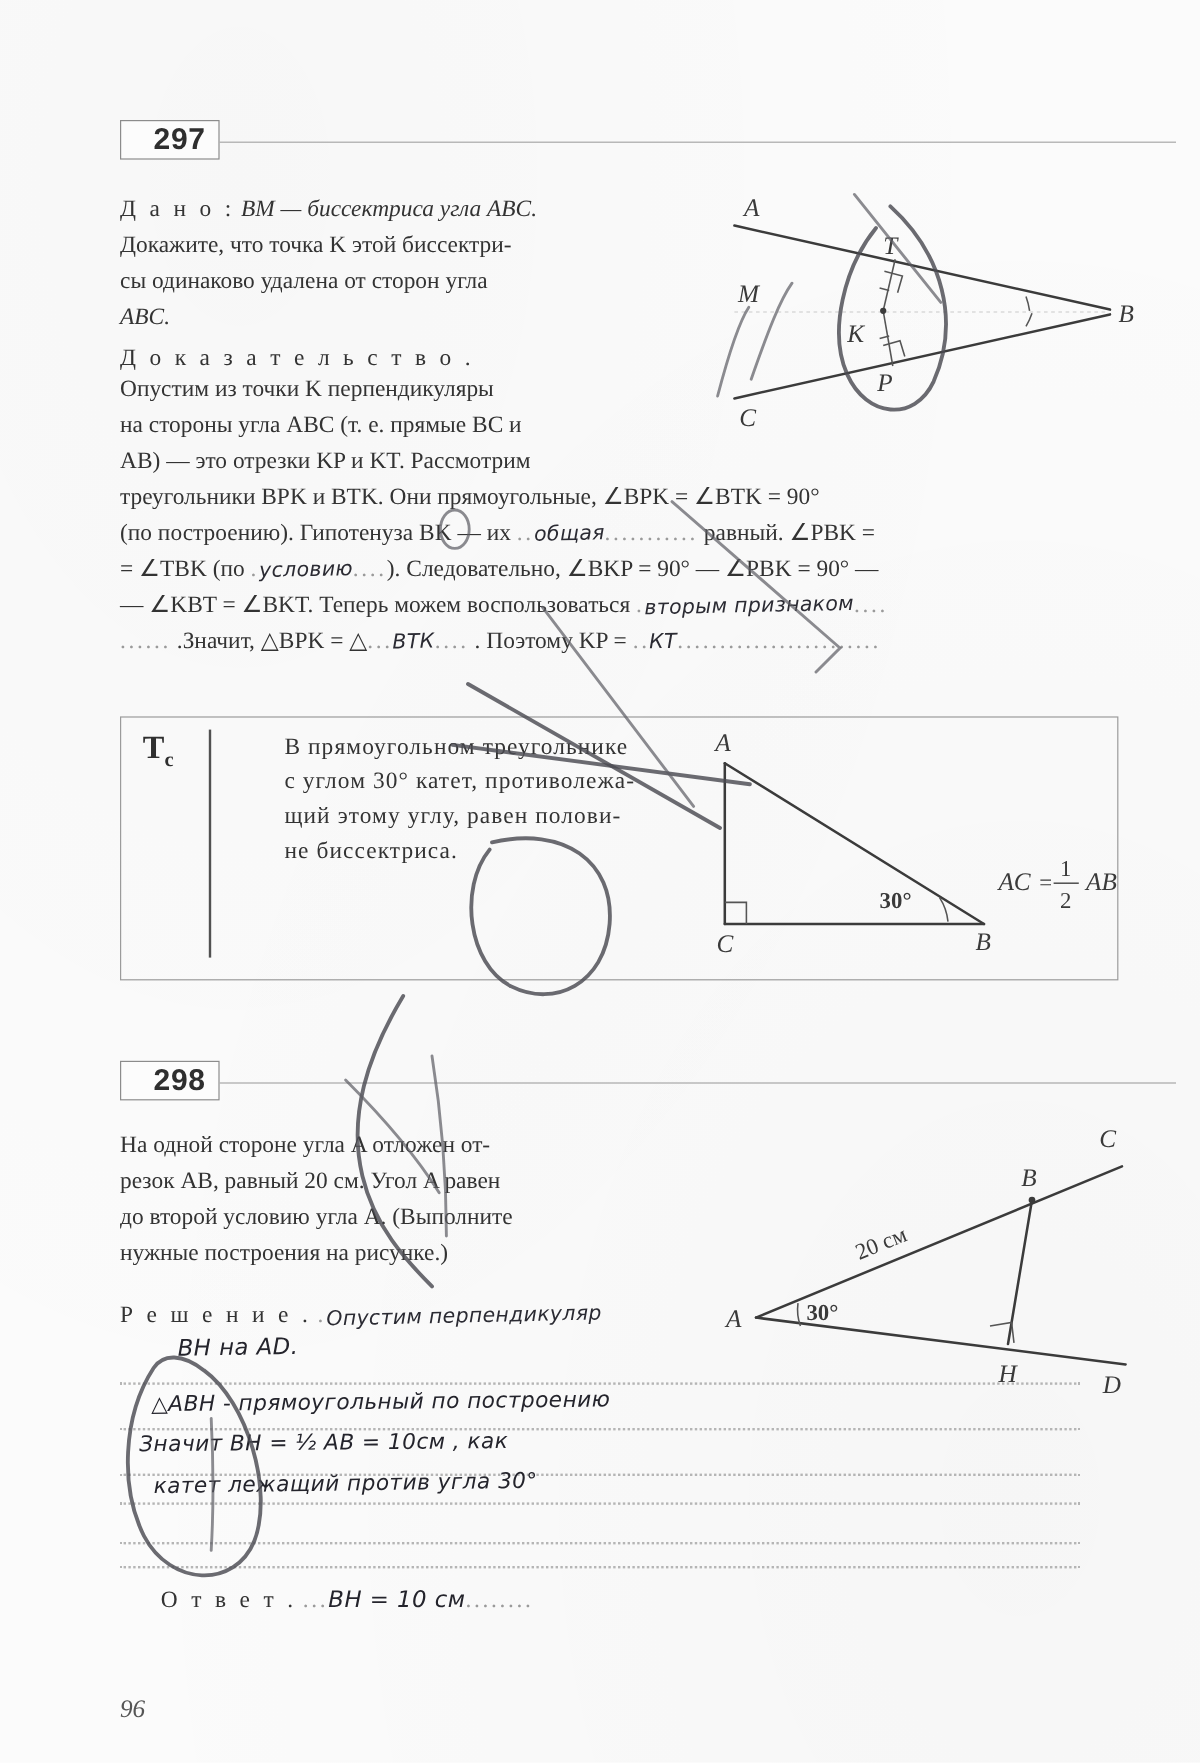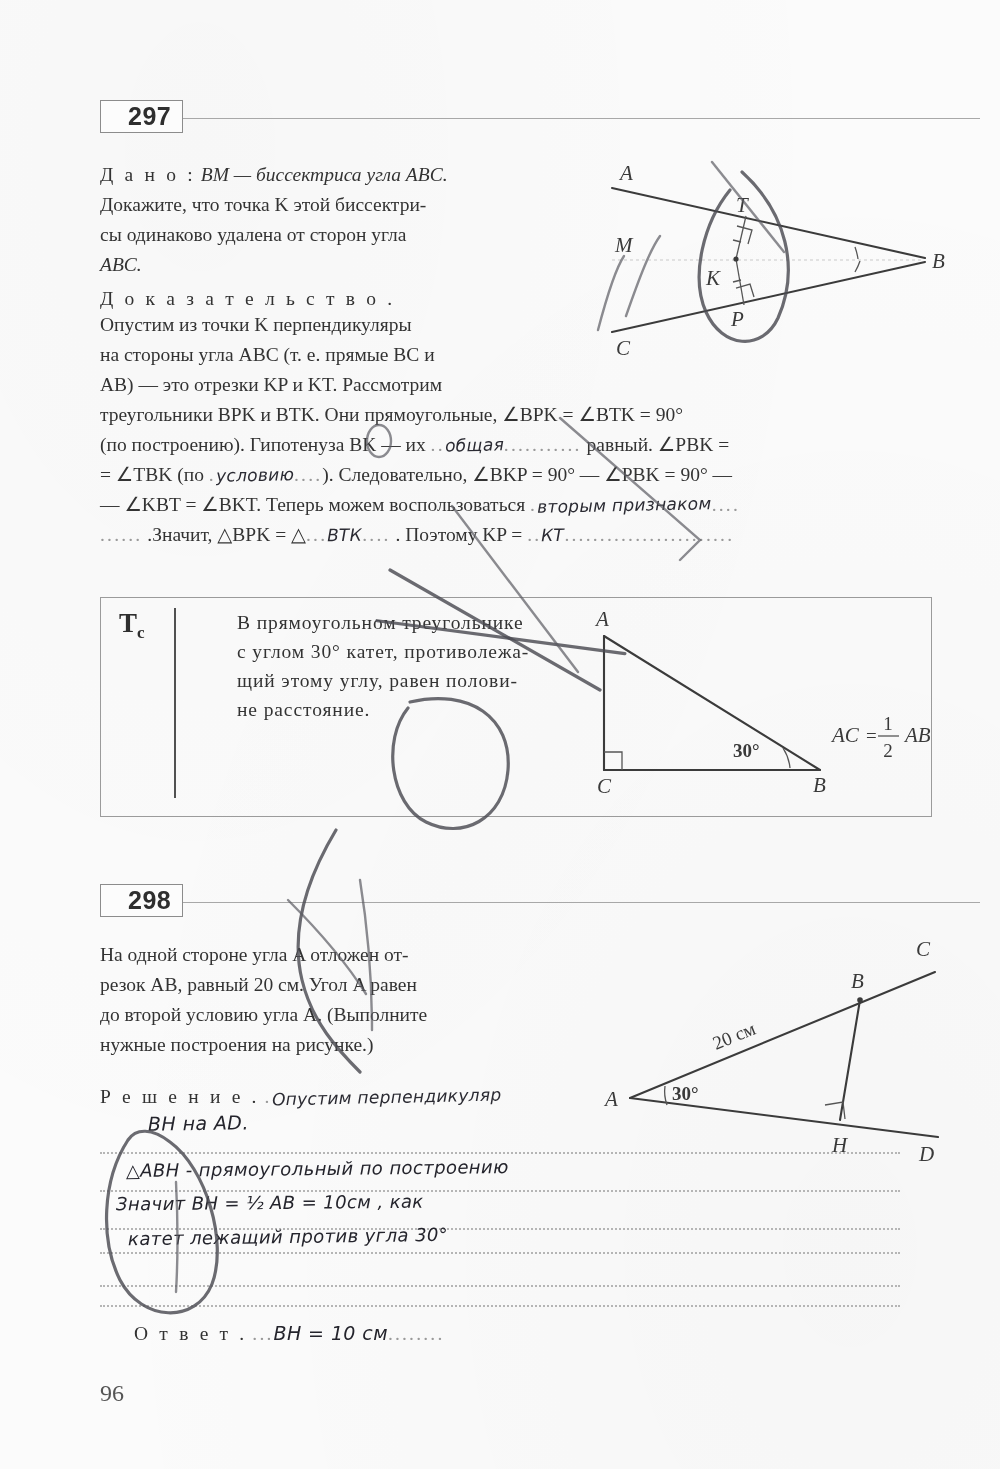--- a/index.html
+++ b/index.html
@@ -137,24 +137,25 @@
   .dotline {
     position: absolute;
     height: 0;
     border-bottom: 2px dotted #b5b5b5;
   }
 
   
   .pageno {
     position: absolute;
     left: 100px;
-    top: 1380px;
-    font-size: 24px;
+    top: 1412px;
+    font-size: 21px;
     color: #555;
     font-family: "Liberation Serif", serif;
+    font-style: italic;
   }
 
   
   svg.overlay {
     position: absolute;
     left: 0;
     top: 0;
     width: 1000px;
     height: 1469px;
     pointer-events: none;
@@ -257,21 +258,21 @@
 
   <div class="thm-box">
     <div class="thm-mark">
       <span>T</span><sub>c</sub>
     </div>
     <div class="thm-divider"></div>
     <div class="thm-text">
       <div>В прямоугольном треугольнике</div>
       <div>с углом 30° катет, противолежа-</div>
       <div>щий этому углу, равен полови-</div>
-      <div>не расстояние.</div>
+      <div>не биссектриса.</div>
     </div>
   </div>
 
   <div class="ex-head" style="left:100px; top:884px;">
     <div class="ex-num">298</div>
     <div class="ex-rule"></div>
   </div>
 
   <div class="txt" style="left:100px; top:940px; width:500px;">
     <p class="just">На одной стороне угла A отложен от-</p>

